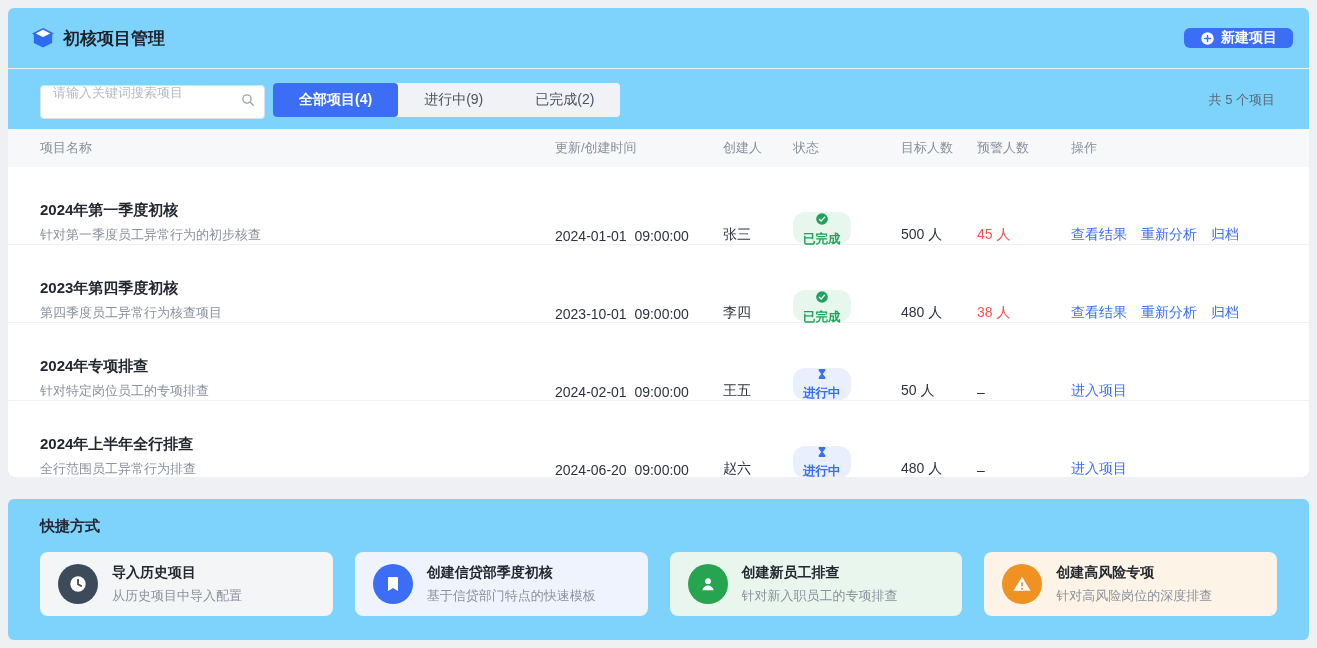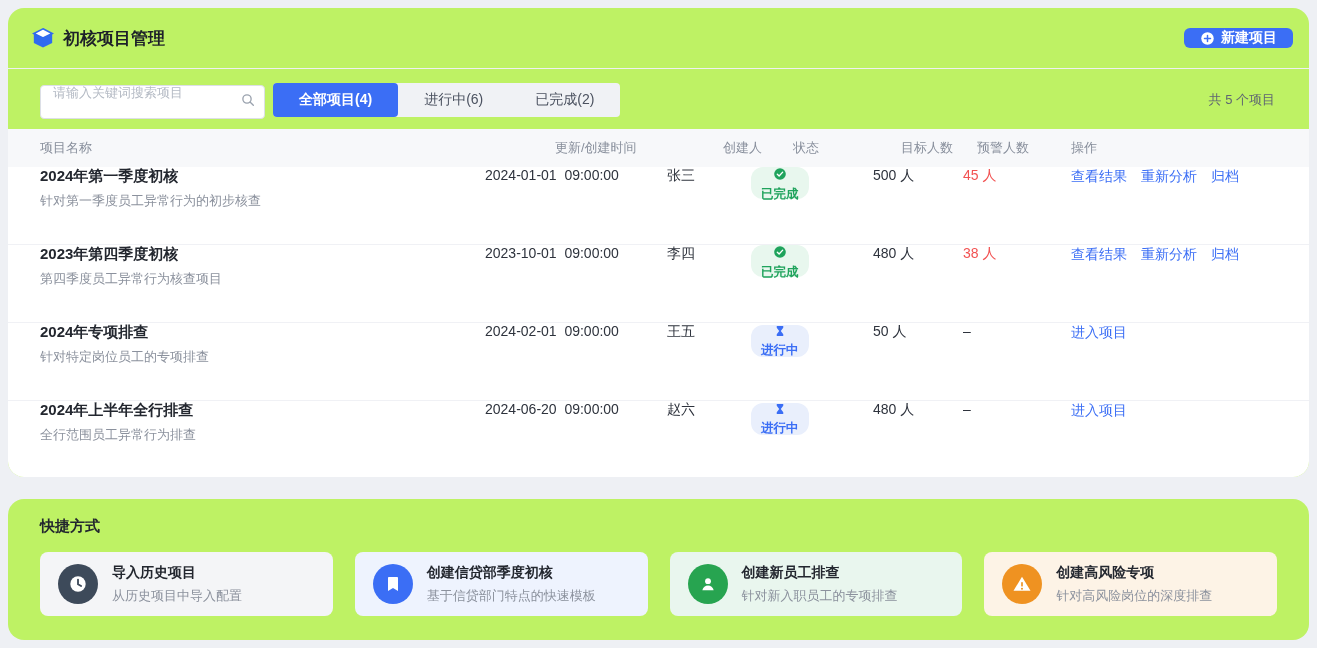--- a/index.html
+++ b/index.html
@@ -3,21 +3,21 @@
 <meta charset="utf-8">
 <style>
   html,body{margin:0;padding:0;}
   body{
     width:1317px;height:648px;overflow:hidden;
     background:#eef0f4;
     font-family:"Liberation Sans","DejaVu Sans",sans-serif;
     -webkit-font-smoothing:antialiased;
   }
   .page{box-sizing:border-box;height:100%;padding:8px;}
-  .panel{background:#bef264;border-radius:16px;}
+  .panel{background:#7dd3fc;border-radius:6px;}
   .main-panel{height:469px;overflow:hidden;}
   .quick-panel{margin-top:22px;height:141px;box-sizing:border-box;padding:18px 32px;}
 
   
   .header{display:flex;align-items:center;justify-content:space-between;height:60px;
     padding:0 16px 0 24px;border-bottom:1px solid #eef0f3;}
   .header-left{display:flex;align-items:center;gap:9px;}
   .cube{display:flex;width:22px;height:22px;}
   .page-title{margin:0;font-size:17px;font-weight:700;color:#1d2129;}
   .primary-btn{display:inline-flex;align-items:center;gap:6px;background:#3b6ef5;color:#fff;
@@ -30,29 +30,29 @@
     padding:0 32px 18px 12px;font-size:13px;color:#333;outline:none;background:#fff;}
   .search-box input::placeholder{color:#b4bac4;}
   .search-ico{position:absolute;right:9px;top:9px;width:16px;height:16px;cursor:pointer;}
   .tabs{display:flex;background:#f0f2f5;border-radius:4px;height:34px;align-items:stretch;}
   .tab{display:flex;align-items:center;padding:0 26px;font-size:14px;color:#4b5260;cursor:pointer;border-radius:4px;}
   .tab.active{background:#3b6ef5;color:#fff;font-weight:700;}
   .total{margin-left:auto;font-size:13px;color:#5f6672;padding-right:10px;}
 
   
   .thead{display:flex;align-items:center;height:38px;background:#f7f8fa;font-size:13px;color:#878e9b;}
-  .trow{display:flex;align-items:flex-start;height:77px;border-bottom:1px solid #f0f1f5;background:#fff;gap:14px;}
+  .trow{display:flex;align-items:flex-end;height:77px;border-bottom:1px solid #f0f1f5;background:#fff;}
   .trow:last-child{border-bottom:none;}
   .col-name{flex:1;min-width:0;padding-left:32px;box-sizing:border-box;}
   .col-time{width:168px;flex:none;white-space:pre;}
   .col-creator{width:70px;flex:none;}
   .col-status{width:108px;flex:none;}
   .col-target{width:76px;flex:none;}
   .col-warning{width:94px;flex:none;}
-  .col-actions{width:238px;flex:none;}
+  .col-actions{width:238px;flex:none;font-family:Liberation Mono, monospace;}
   .pname{font-size:15px;font-weight:700;color:#23272f;margin-bottom:6px;}
   .pdesc{font-size:13px;color:#8b919d;}
   .cell-text{font-size:14px;color:#2e333d;}
   .badge{display:inline-flex;align-items:center;gap:5px;height:32px;padding:0 10px;border-radius:12px;
     font-size:12.5px;font-weight:600;flex-direction:column;}
   .badge.done{background:#e8f7ee;color:#1fa35c;}
   .badge.progress{background:#e9effc;color:#3b6ef5;}
   .badge .bicon{display:flex;}
   .warn-danger{color:#f25252;}
   .link{color:#3b6ef5;font-size:14px;margin-right:14px;cursor:pointer;white-space:nowrap;}
@@ -101,21 +101,21 @@
         <input type="text" placeholder="请输入关键词搜索项目" style="">
         <span class="search-ico">
           <svg viewBox="0 0 24 24" width="16" height="16">
             <circle cx="10.5" cy="10.5" r="6.2" fill="none" stroke="#9aa2ae" stroke-width="2"></circle>
             <path d="M15.4 15.4 20 20" stroke="#9aa2ae" stroke-width="2" stroke-linecap="round"></path>
           </svg>
         </span>
       </div>
       <div class="tabs">
           <div class="tab active">全部项目(4)</div>
-          <div class="tab">进行中(6)</div>
+          <div class="tab">进行中(9)</div>
           <div class="tab">已完成(2)</div>
         </div>
       <div class="total">共 5 个项目</div>
     </div>
 
     <div class="thead">
         <div class="col-name">项目名称</div>
         <div class="col-time">更新/创建时间</div>
         <div class="col-creator">创建人</div>
         <div class="col-status">状态</div>

